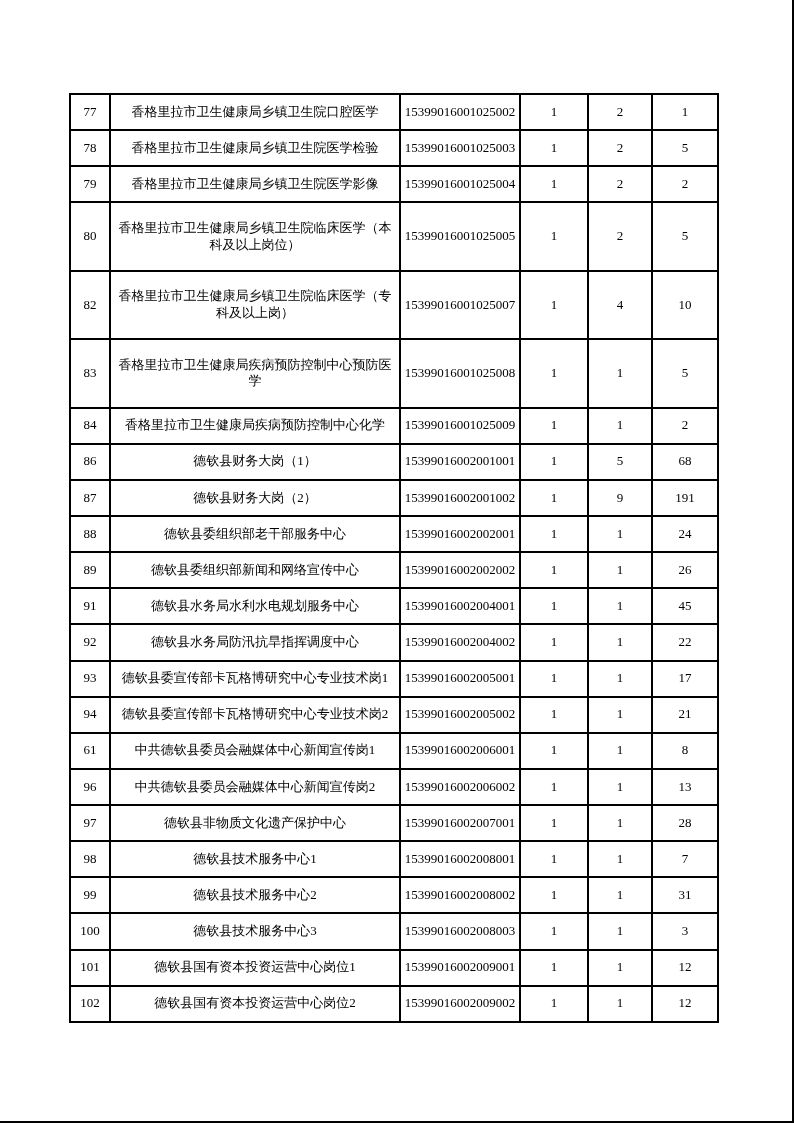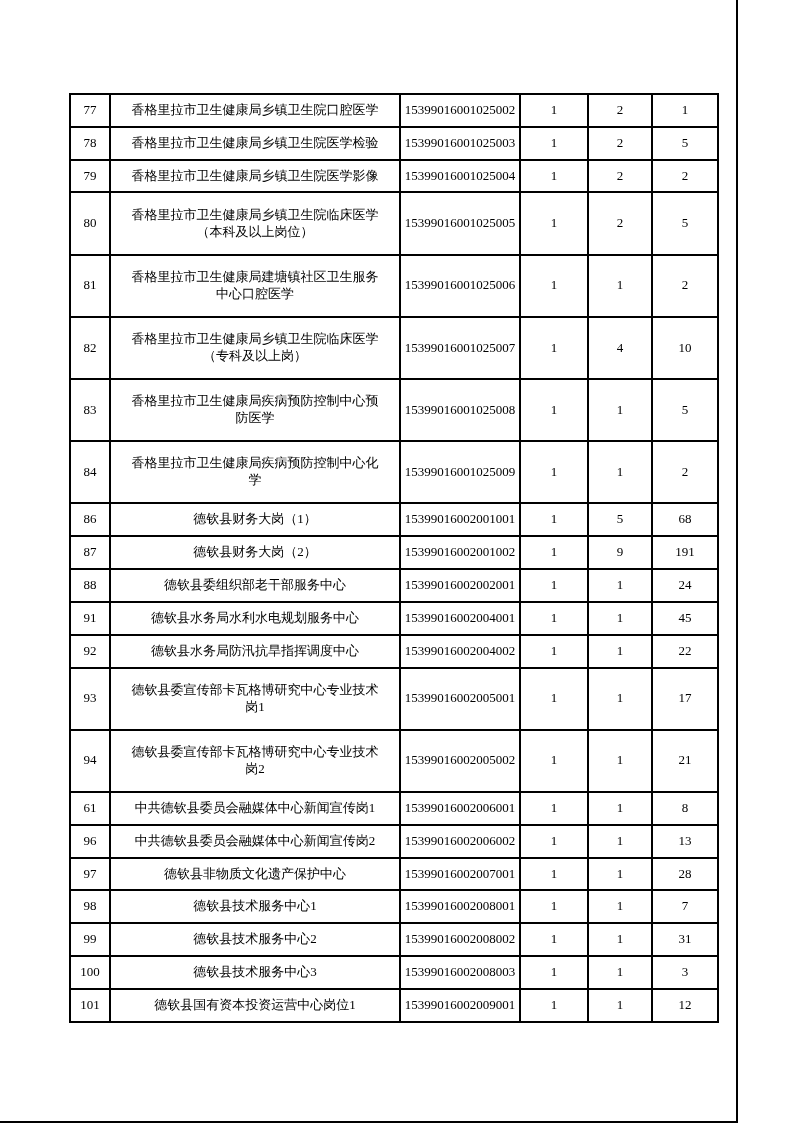--- a/index.html
+++ b/index.html
@@ -2,21 +2,21 @@
 <html><head>
 <meta charset="utf-8">
 <style>
   html, body {
     margin: 0;
     padding: 0;
     background: #ffffff;
   }
   .page {
     position: relative;
-    width: 738px;
+    width: 794px;
     height: 1123px;
     background: #ffffff;
     overflow: hidden;
     font-family: "Liberation Serif", "DejaVu Serif", serif;
     color: #000000;
   }
   .edge-right {
     position: absolute;
     top: 0;
     right: 0;
@@ -45,21 +45,21 @@
   table.positions td {
     border: 2px solid #000000;
     text-align: center;
     vertical-align: middle;
     font-size: 13px;
     line-height: 1.3;
     padding: 0 3px;
     overflow: hidden;
   }
   table.positions td.c1 {
-    padding: 0 16px;
+    padding: 0 6px;
     word-break: break-all;
   }
   table.positions td.c2 {
     letter-spacing: 0px;
     white-space: nowrap;
   }
 </style>
 </head>
 <body>
 
@@ -100,28 +100,20 @@
         </tr>
         <tr>
           <td class="c0">80</td>
           <td class="c1">香格里拉市卫生健康局乡镇卫生院临床医学（本科及以上岗位）</td>
           <td class="c2">15399016001025005</td>
           <td class="c3">1</td>
           <td class="c4">2</td>
           <td class="c5">5</td>
         </tr>
         <tr>
-          <td class="c0">81</td>
-          <td class="c1">香格里拉市卫生健康局建塘镇社区卫生服务中心口腔医学</td>
-          <td class="c2">15399016001025006</td>
-          <td class="c3">1</td>
-          <td class="c4">1</td>
-          <td class="c5">2</td>
-        </tr>
-        <tr>
           <td class="c0">82</td>
           <td class="c1">香格里拉市卫生健康局乡镇卫生院临床医学（专科及以上岗）</td>
           <td class="c2">15399016001025007</td>
           <td class="c3">1</td>
           <td class="c4">4</td>
           <td class="c5">10</td>
         </tr>
         <tr>
           <td class="c0">83</td>
           <td class="c1">香格里拉市卫生健康局疾病预防控制中心预防医学</td>
@@ -156,20 +148,28 @@
         </tr>
         <tr>
           <td class="c0">88</td>
           <td class="c1">德钦县委组织部老干部服务中心</td>
           <td class="c2">15399016002002001</td>
           <td class="c3">1</td>
           <td class="c4">1</td>
           <td class="c5">24</td>
         </tr>
         <tr>
+          <td class="c0">89</td>
+          <td class="c1">德钦县委组织部新闻和网络宣传中心</td>
+          <td class="c2">15399016002002002</td>
+          <td class="c3">1</td>
+          <td class="c4">1</td>
+          <td class="c5">26</td>
+        </tr>
+        <tr>
           <td class="c0">91</td>
           <td class="c1">德钦县水务局水利水电规划服务中心</td>
           <td class="c2">15399016002004001</td>
           <td class="c3">1</td>
           <td class="c4">1</td>
           <td class="c5">45</td>
         </tr>
         <tr>
           <td class="c0">92</td>
           <td class="c1">德钦县水务局防汛抗旱指挥调度中心</td>
@@ -239,20 +239,28 @@
           <td class="c1">德钦县技术服务中心3</td>
           <td class="c2">15399016002008003</td>
           <td class="c3">1</td>
           <td class="c4">1</td>
           <td class="c5">3</td>
         </tr>
         <tr>
           <td class="c0">101</td>
           <td class="c1">德钦县国有资本投资运营中心岗位1</td>
           <td class="c2">15399016002009001</td>
+          <td class="c3">1</td>
+          <td class="c4">1</td>
+          <td class="c5">12</td>
+        </tr>
+        <tr>
+          <td class="c0">102</td>
+          <td class="c1">德钦县国有资本投资运营中心岗位2</td>
+          <td class="c2">15399016002009002</td>
           <td class="c3">1</td>
           <td class="c4">1</td>
           <td class="c5">12</td>
         </tr>
       </tbody>
   </table>
   <div class="edge-right"></div>
   <div class="edge-bottom"></div>
 </div>
 

